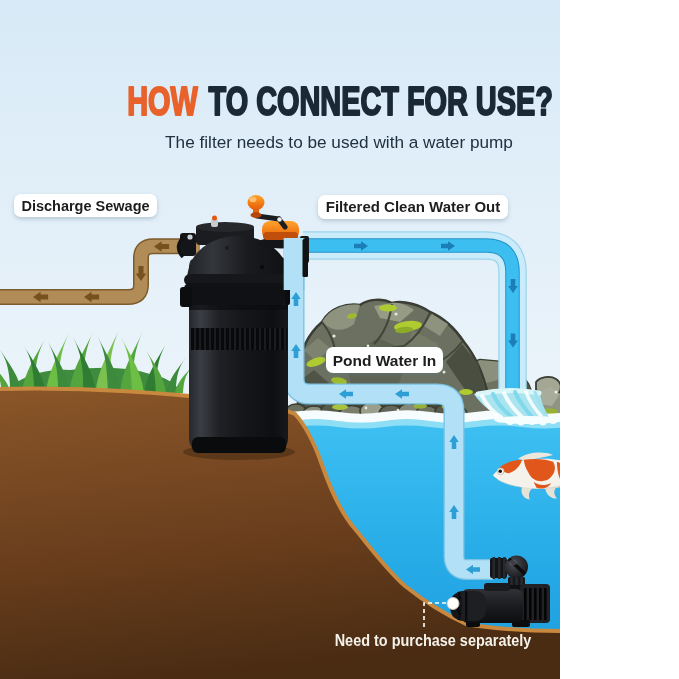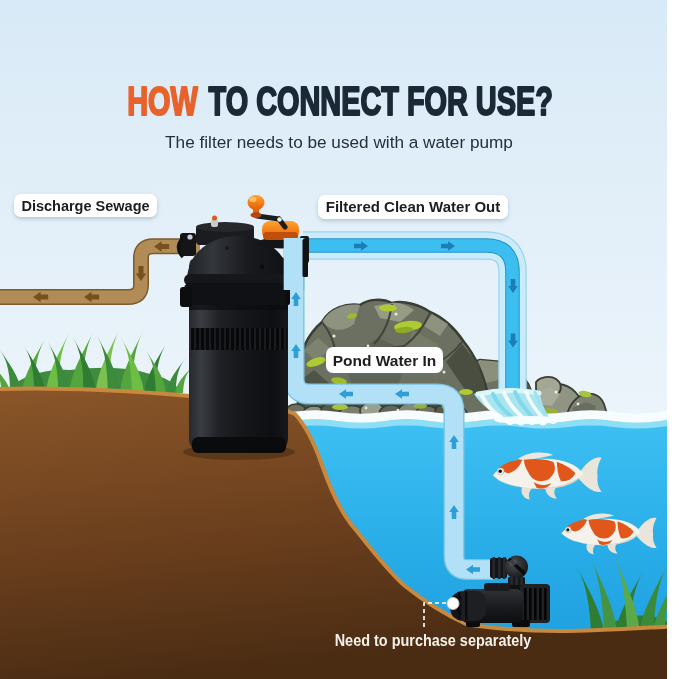--- a/index.html
+++ b/index.html
@@ -1,15 +1,15 @@
 <!DOCTYPE html>
 <html><head><meta charset="utf-8">
 <style>
 html,body{margin:0;padding:0;background:#fff}
-#wrap{position:relative;width:667px;height:679px;overflow:hidden;font-family:"Liberation Sans",sans-serif}
+#wrap{position:relative;width:560px;height:679px;overflow:hidden;font-family:"Liberation Sans",sans-serif}
 </style></head>
 <body>
 <div id="wrap">
 <svg width="679" height="679" viewBox="0 0 679 679" font-family="Liberation Sans, sans-serif">
 <defs>
 <linearGradient id="gSky" x1="0" y1="0" x2="0" y2="1">
  <stop offset="0" stop-color="#D8EAF7"></stop>
           <stop offset="0.55" stop-color="#EAF3FA"></stop>
           <stop offset="1" stop-color="#F7FBFE"></stop>
 </linearGradient>

